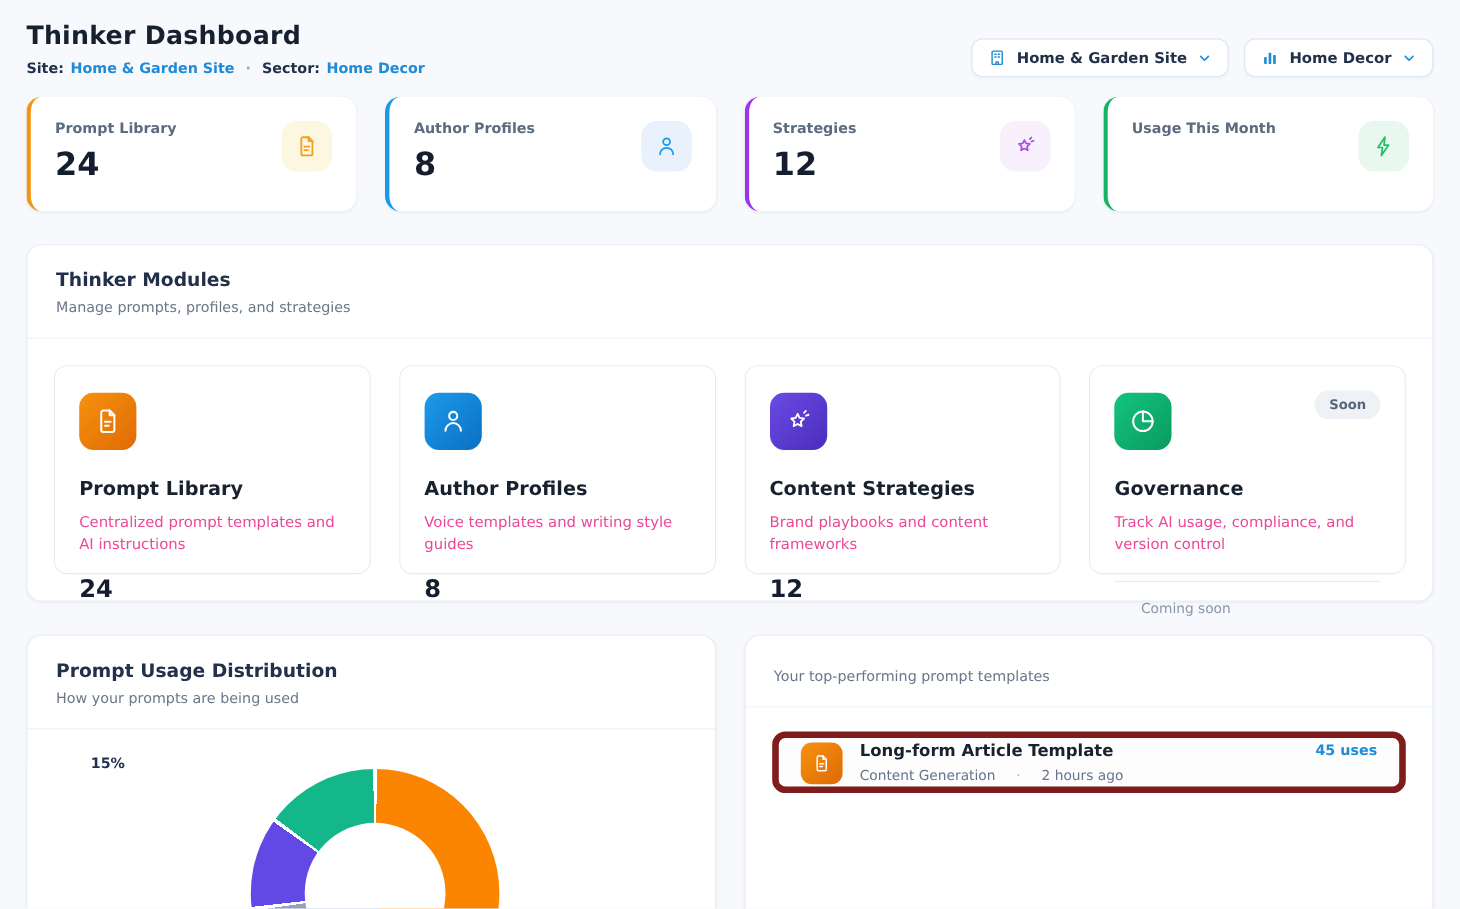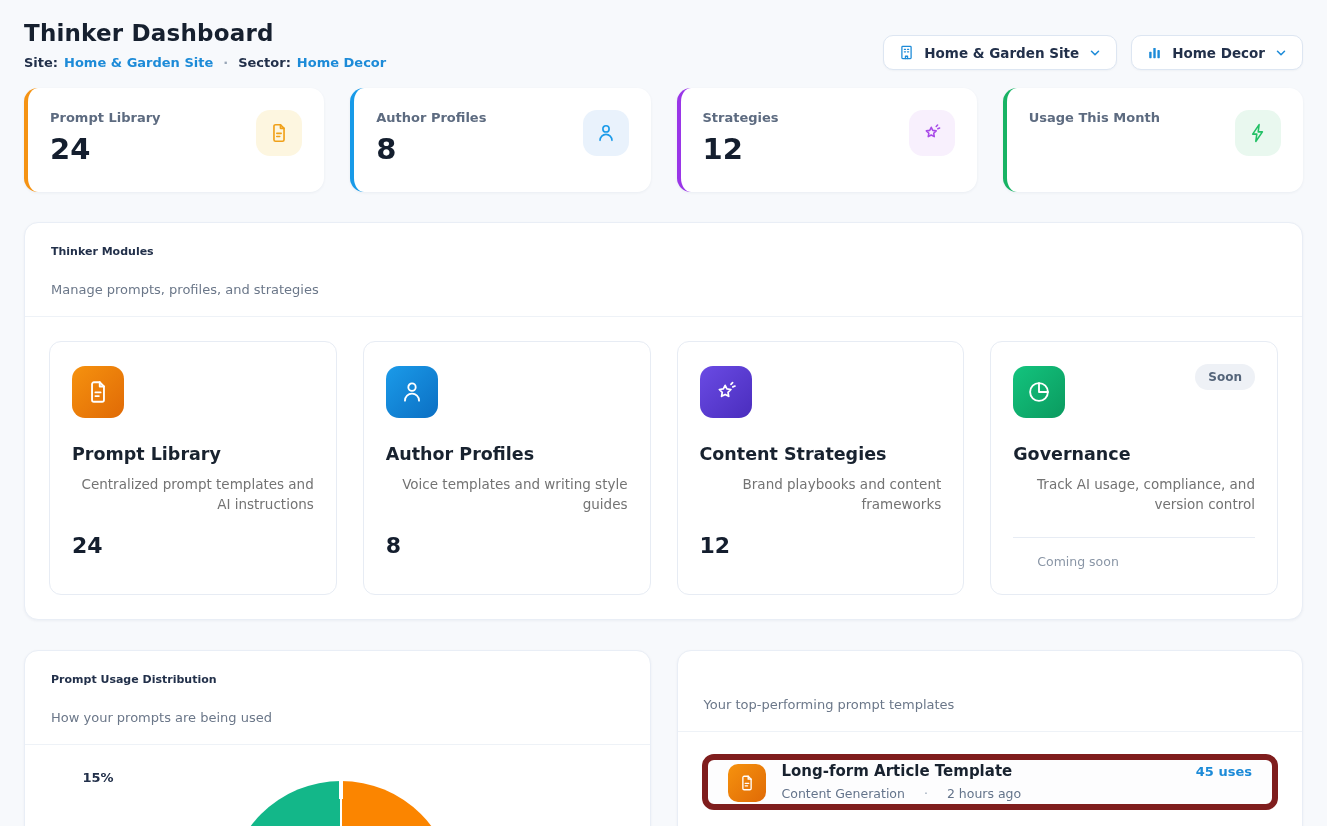--- a/index.html
+++ b/index.html
@@ -39,34 +39,34 @@
     width:46px; height:46px; border-radius:14px;
     display:flex; align-items:center; justify-content:center; flex:none;
   }
 
   
   .big-card {
     margin-top:30px; background:#fff; border:1px solid #e9eef6; border-radius:14px;
     box-shadow:0 1px 3px rgba(25,45,80,.05);
   }
   .card-head { padding:22px 26px 19px; border-bottom:1px solid #eef2f7; }
-  .card-head-title { font-size:11px; font-weight:700; color:#22304a; }
-  .card-head-sub { font-size:13px; color:#6b7789; margin-top:24px; }
+  .card-head-title { font-size:17px; font-weight:700; color:#22304a; }
+  .card-head-sub { font-size:13px; color:#6b7789; margin-top:8px; }
   .modules-grid { display:grid; grid-template-columns:repeat(4,1fr); gap:26px; padding:24px; }
   .module-card {
     position:relative; border:1px solid #e7ecf4; border-radius:12px;
-    padding:24px 22px; background:#fff; height:254px; cursor:pointer;
+    padding:24px 22px; background:#fff; height:190px; cursor:pointer;
   }
   .tile { width:52px; height:52px; border-radius:13px; display:flex; align-items:center; justify-content:center; color:#fff; }
   .tile--orange { background:linear-gradient(135deg,#f6920e,#e06a06); }
   .tile--blue   { background:linear-gradient(135deg,#1b9be9,#0b6fc3); }
   .tile--purple { background:linear-gradient(135deg,#6a4be4,#4a2dbd); }
   .tile--green  { background:linear-gradient(135deg,#13c47e,#0b9a5f); }
   .module-title { margin-top:26px; font-size:17.5px; font-weight:800; color:#18222f; }
-  .module-desc { margin-top:10px; font-size:13.5px; line-height:1.5; color:#737373;text-align:right; }
+  .module-desc { margin-top:10px; font-size:13.5px; line-height:1.5; color:#ec4899; }
   .module-count { margin-top:18px; font-size:22px; font-weight:800; color:#141e2e; }
   .soon-badge {
     position:absolute; top:22px; right:22px; background:#eef1f6; color:#55657a;
     font-size:12px; font-weight:700; padding:6px 13px; border-radius:999px;
   }
   .module-divider { margin-top:22px; border-top:1px solid #e7ecf4; }
   .module-footer { margin-top:16px; font-size:12.5px; color:#8a96a6;margin-left:24px; }
 
   
   .bottom-row { display:grid; grid-template-columns:1fr 1fr; gap:26px; margin-top:30px; }

